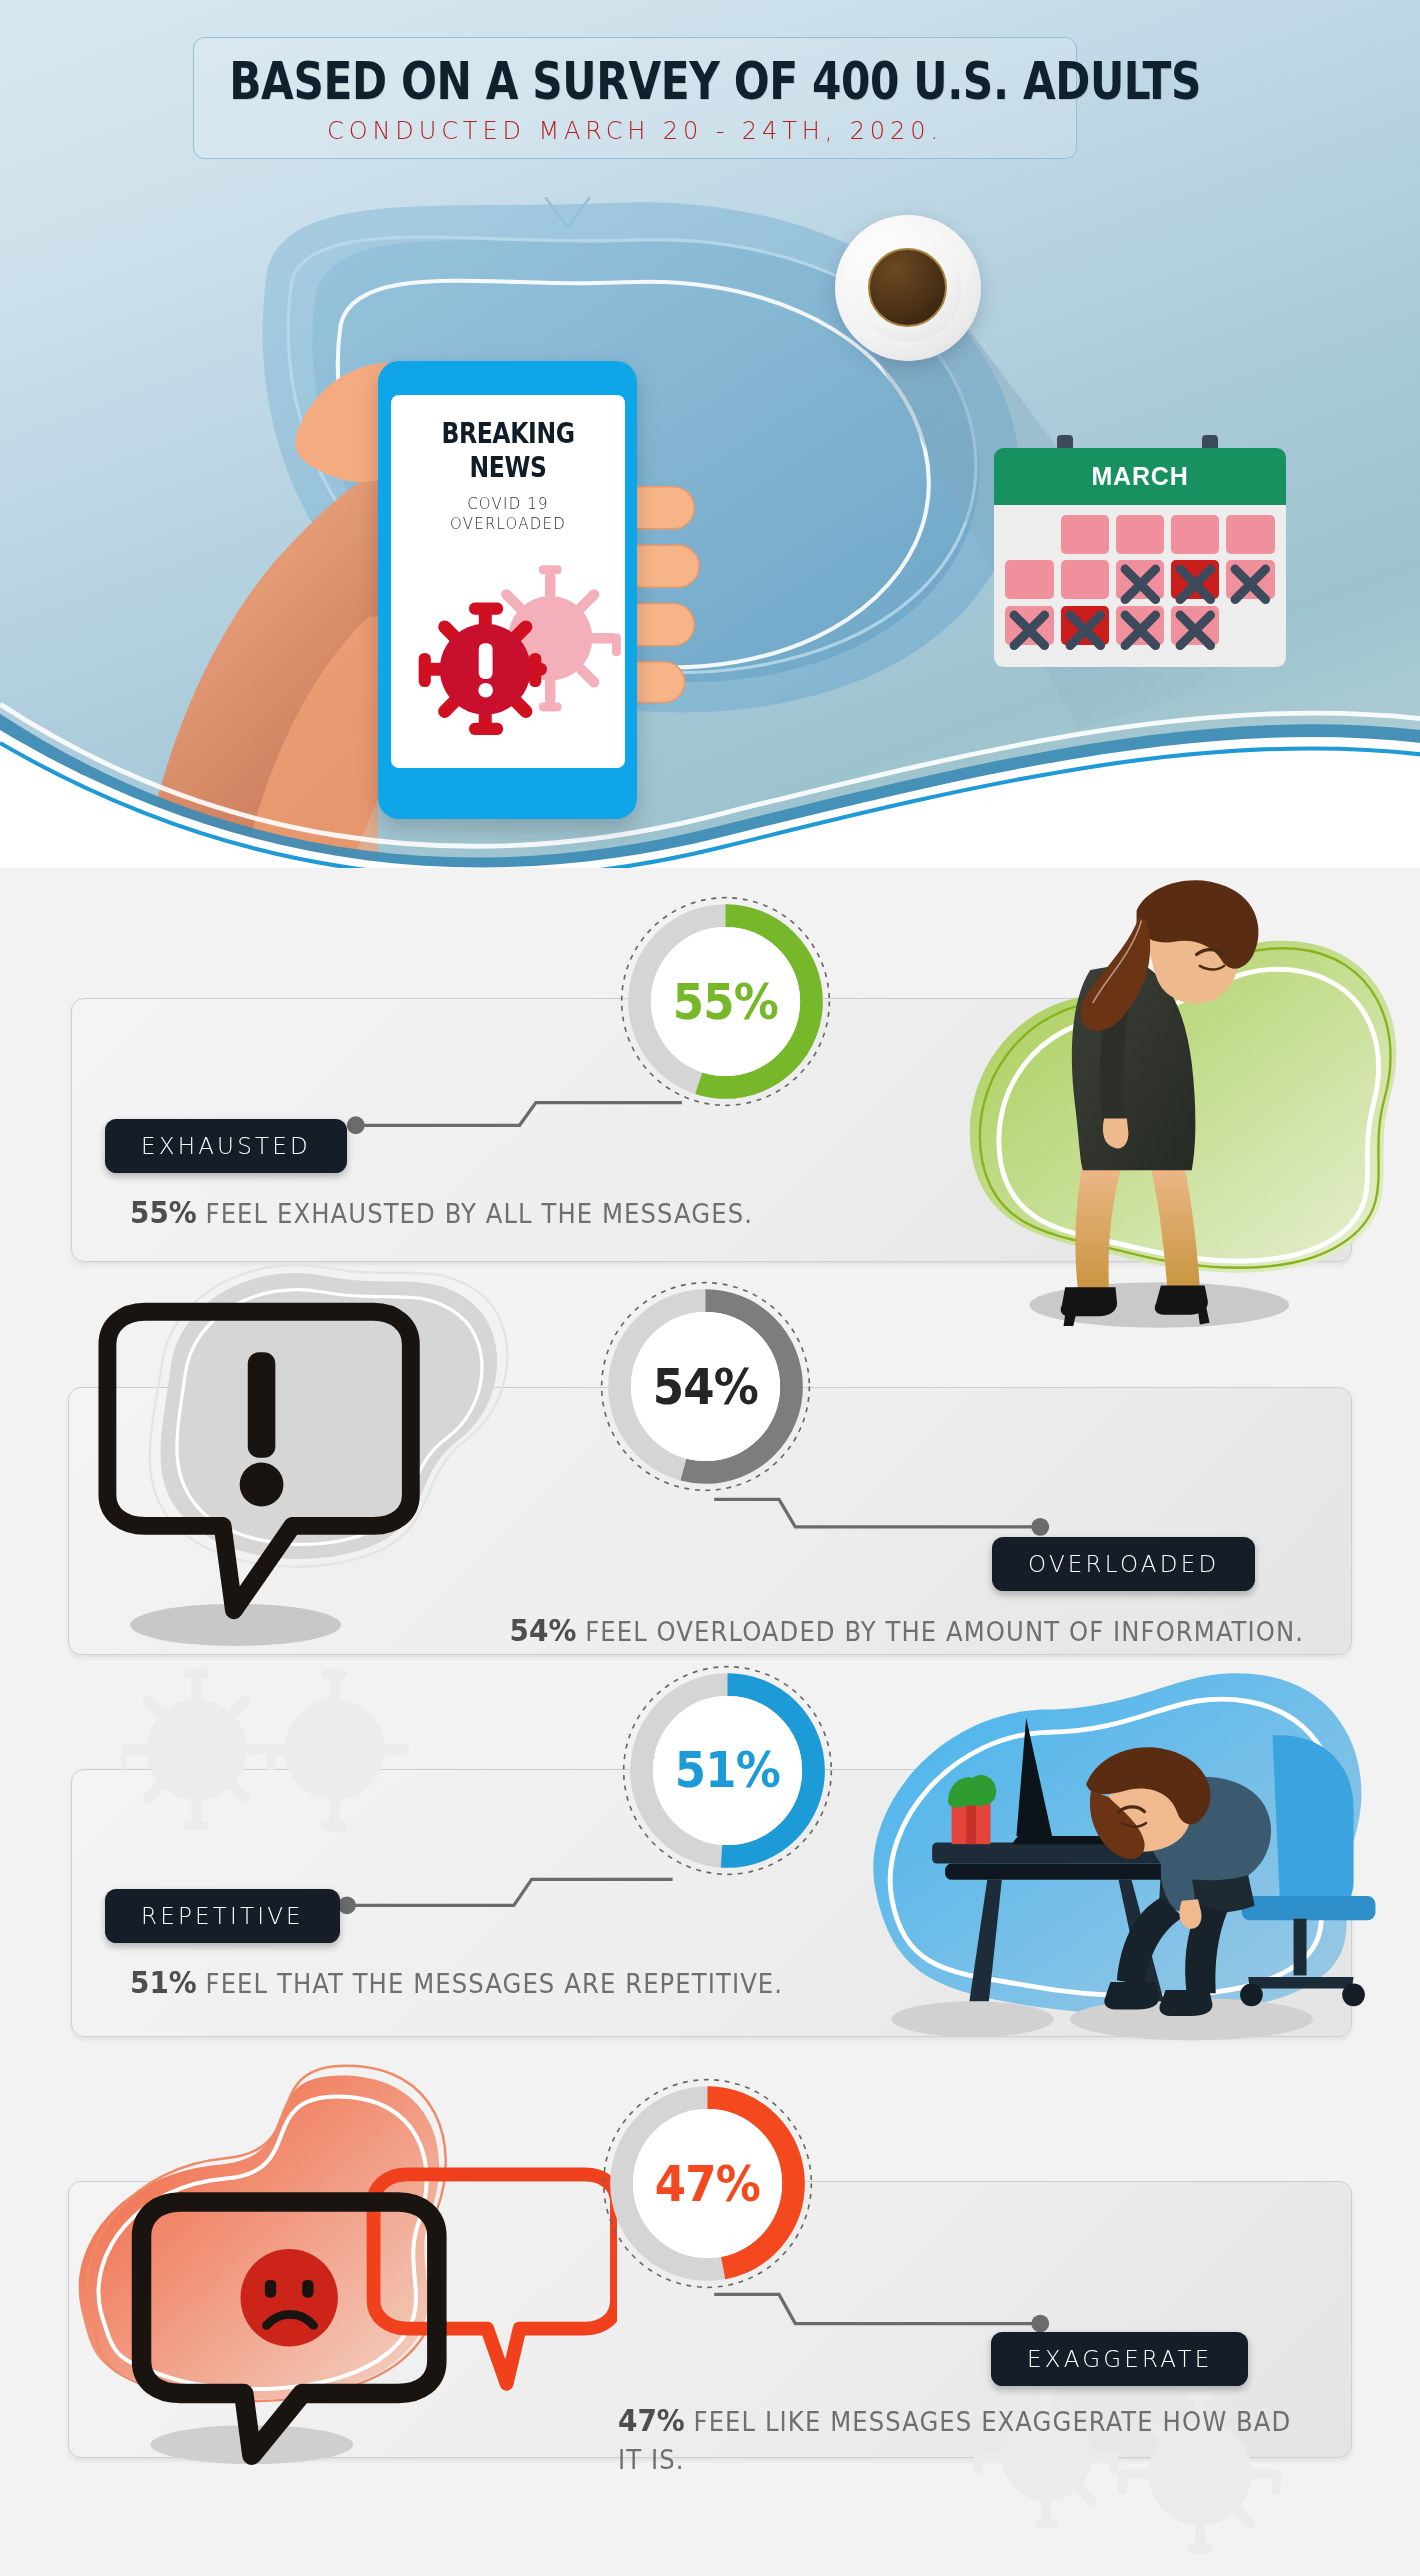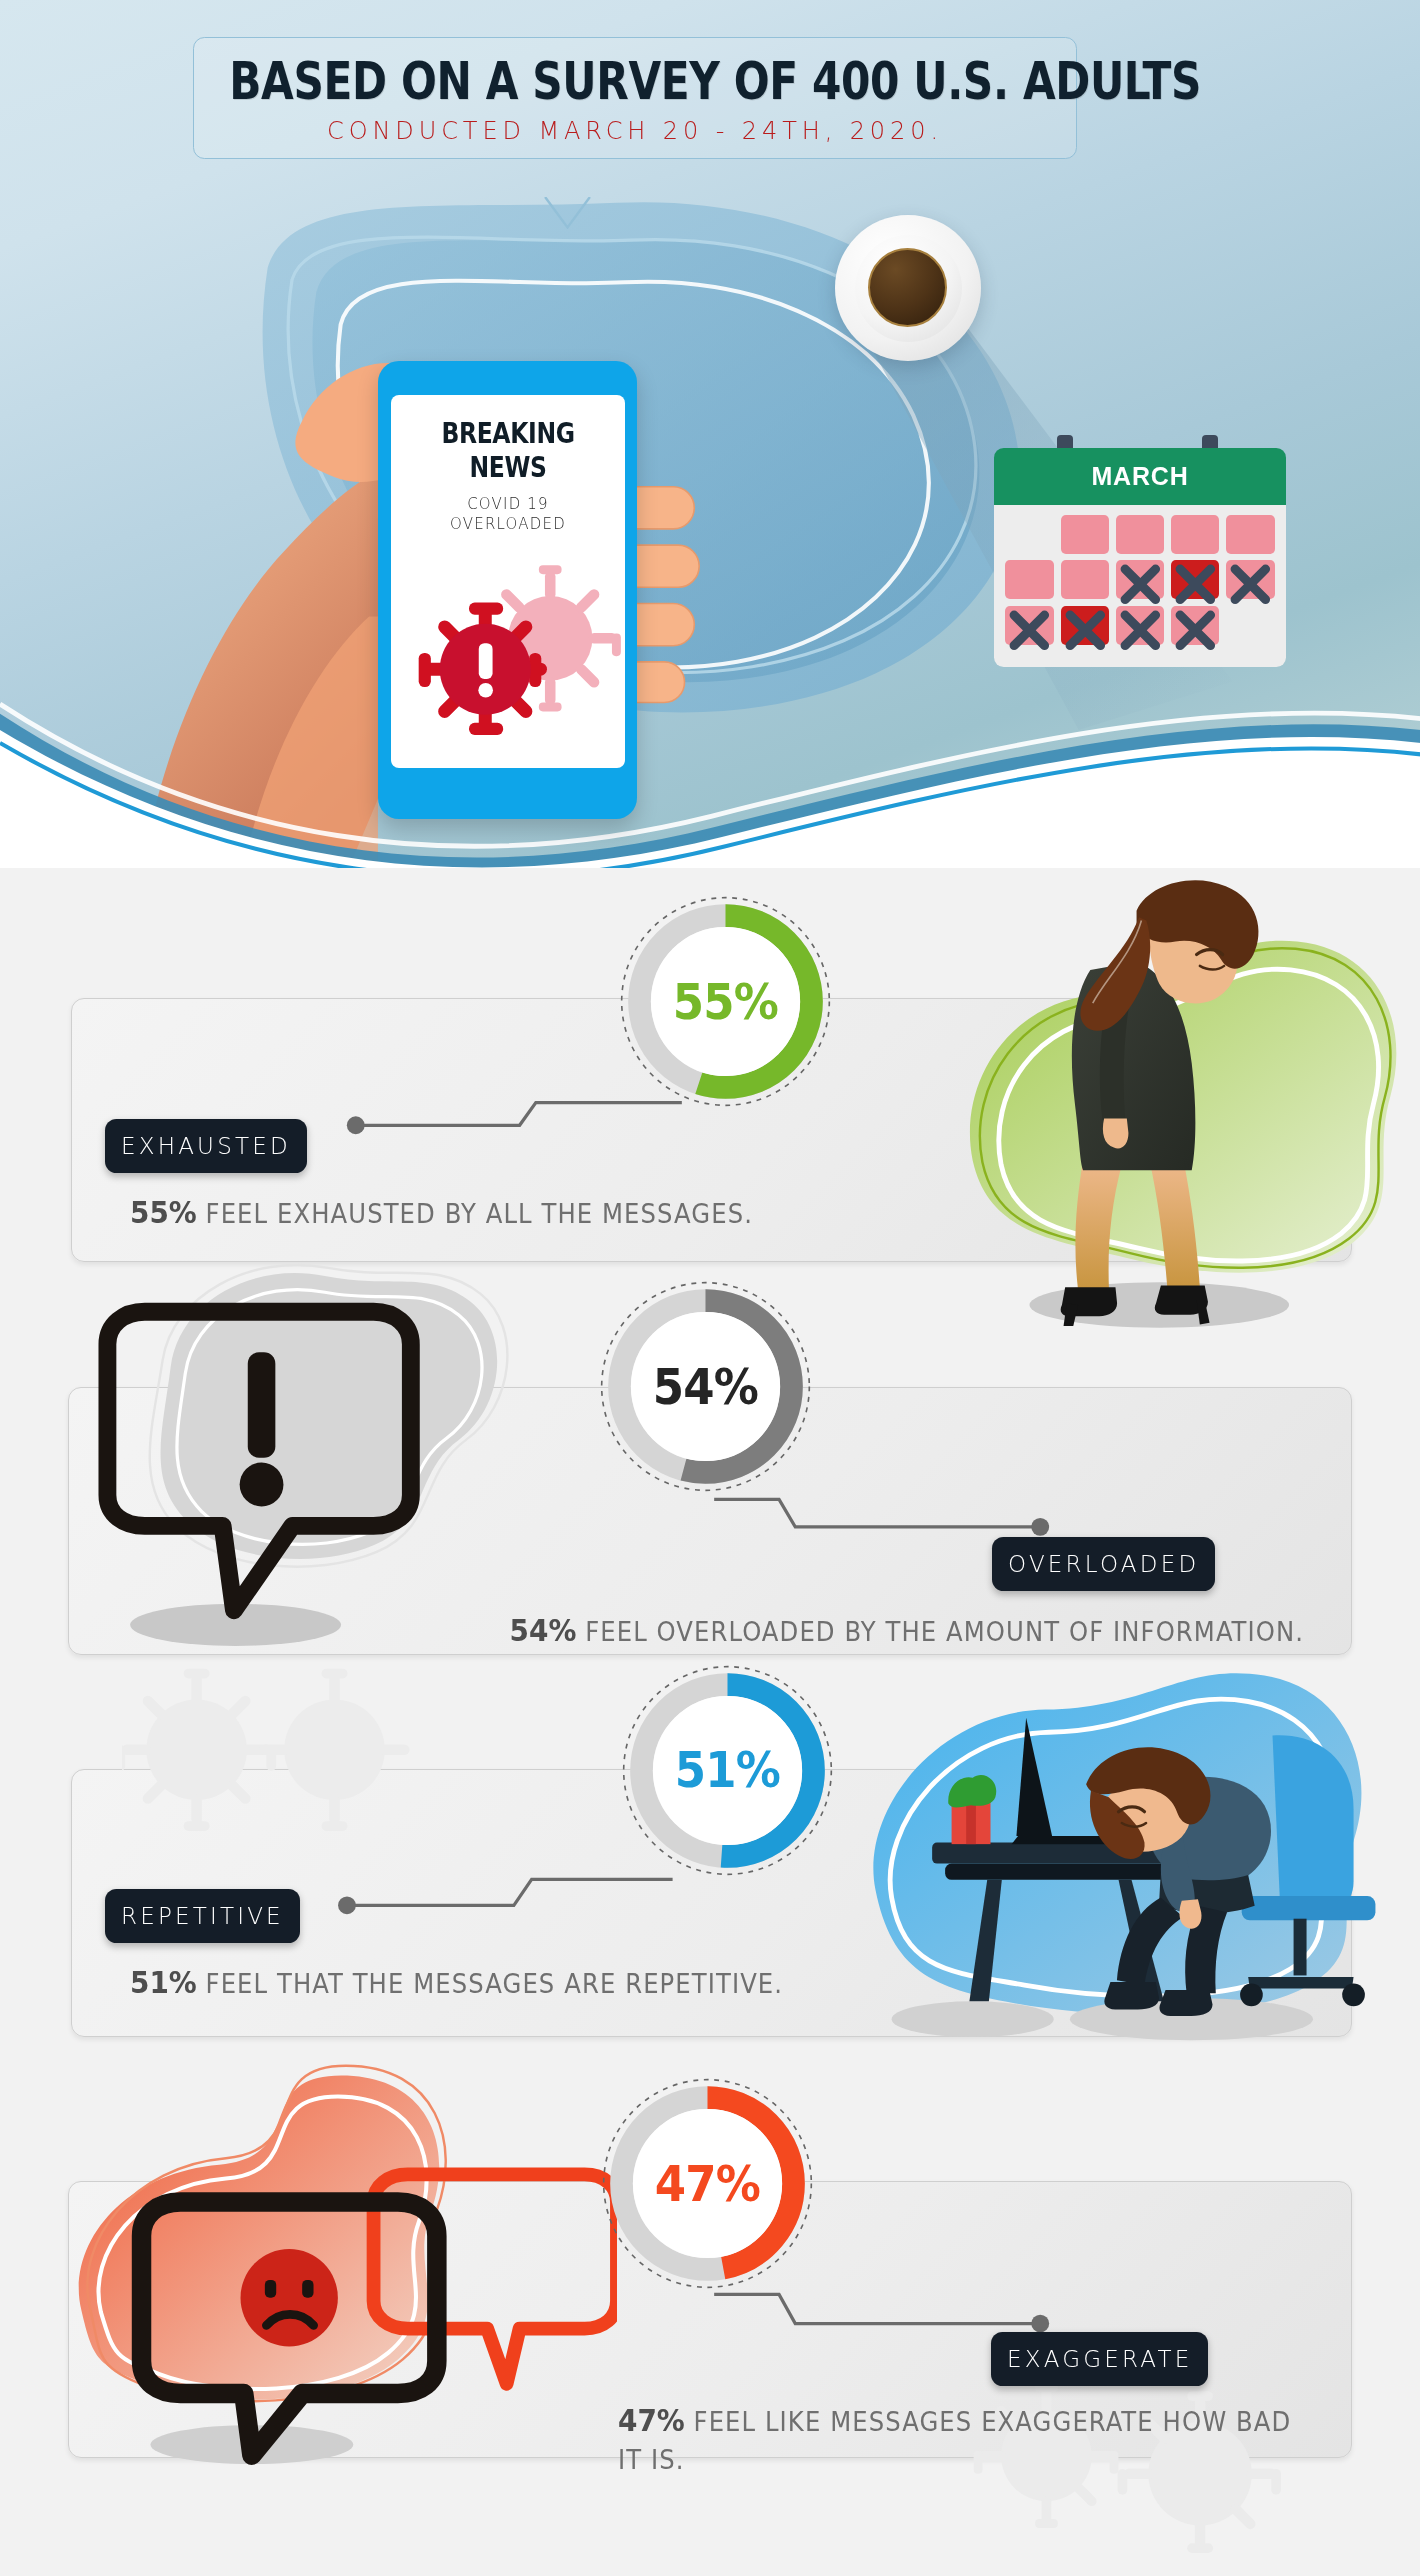--- a/index.html
+++ b/index.html
@@ -102,21 +102,21 @@
   
   .stat { position:absolute; left:0; width:1421px; }
   .panel {
     position:absolute;
     background:linear-gradient(135deg,#f4f4f4 0%,#ededed 55%,#e4e4e4 100%);
     border:0.8px solid #cfcfcf; border-radius:13px;
     box-shadow:0 2.4px 5.7px rgba(0,0,0,.07);
   }
   .badge {
     position:absolute; height:54px; background:#141d28; border-radius:11.4px;
-    display:flex; align-items:center; justify-content:center; padding:0 16px;
+    display:flex; align-items:center; justify-content:center; padding:0 36px;
     box-shadow:0 3.2px 7.3px rgba(0,0,0,.25); z-index:6;
   }
   .badge span {
     font-family:"DejaVu Sans","Liberation Sans",sans-serif; font-weight:300;
     color:#fff; font-size:23px; letter-spacing:3.2px; white-space:nowrap;
   }
   .caption {
     position:absolute; z-index:6;
     font-family:"Liberation Sans Narrow","DejaVu Sans Condensed","Liberation Sans",sans-serif;
     font-size:27px; color:#6f6f6f; letter-spacing:1.1px; line-height:1.34;

